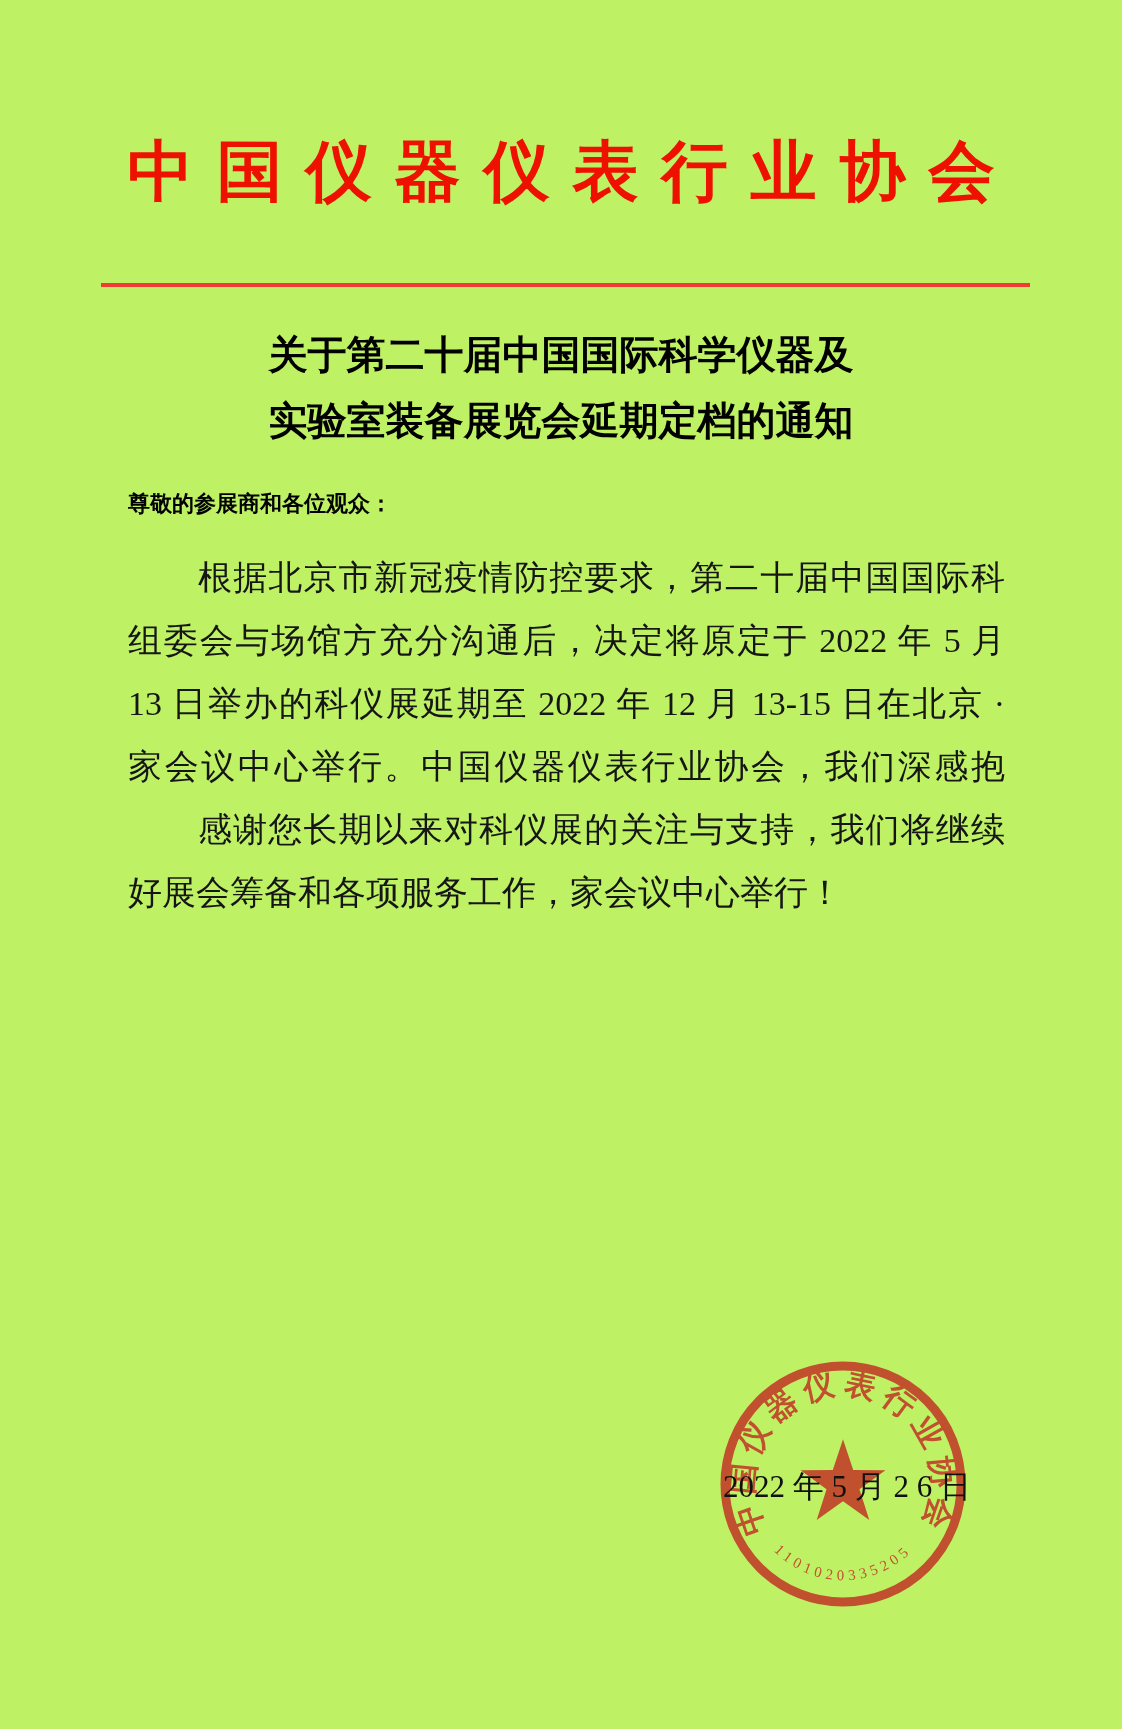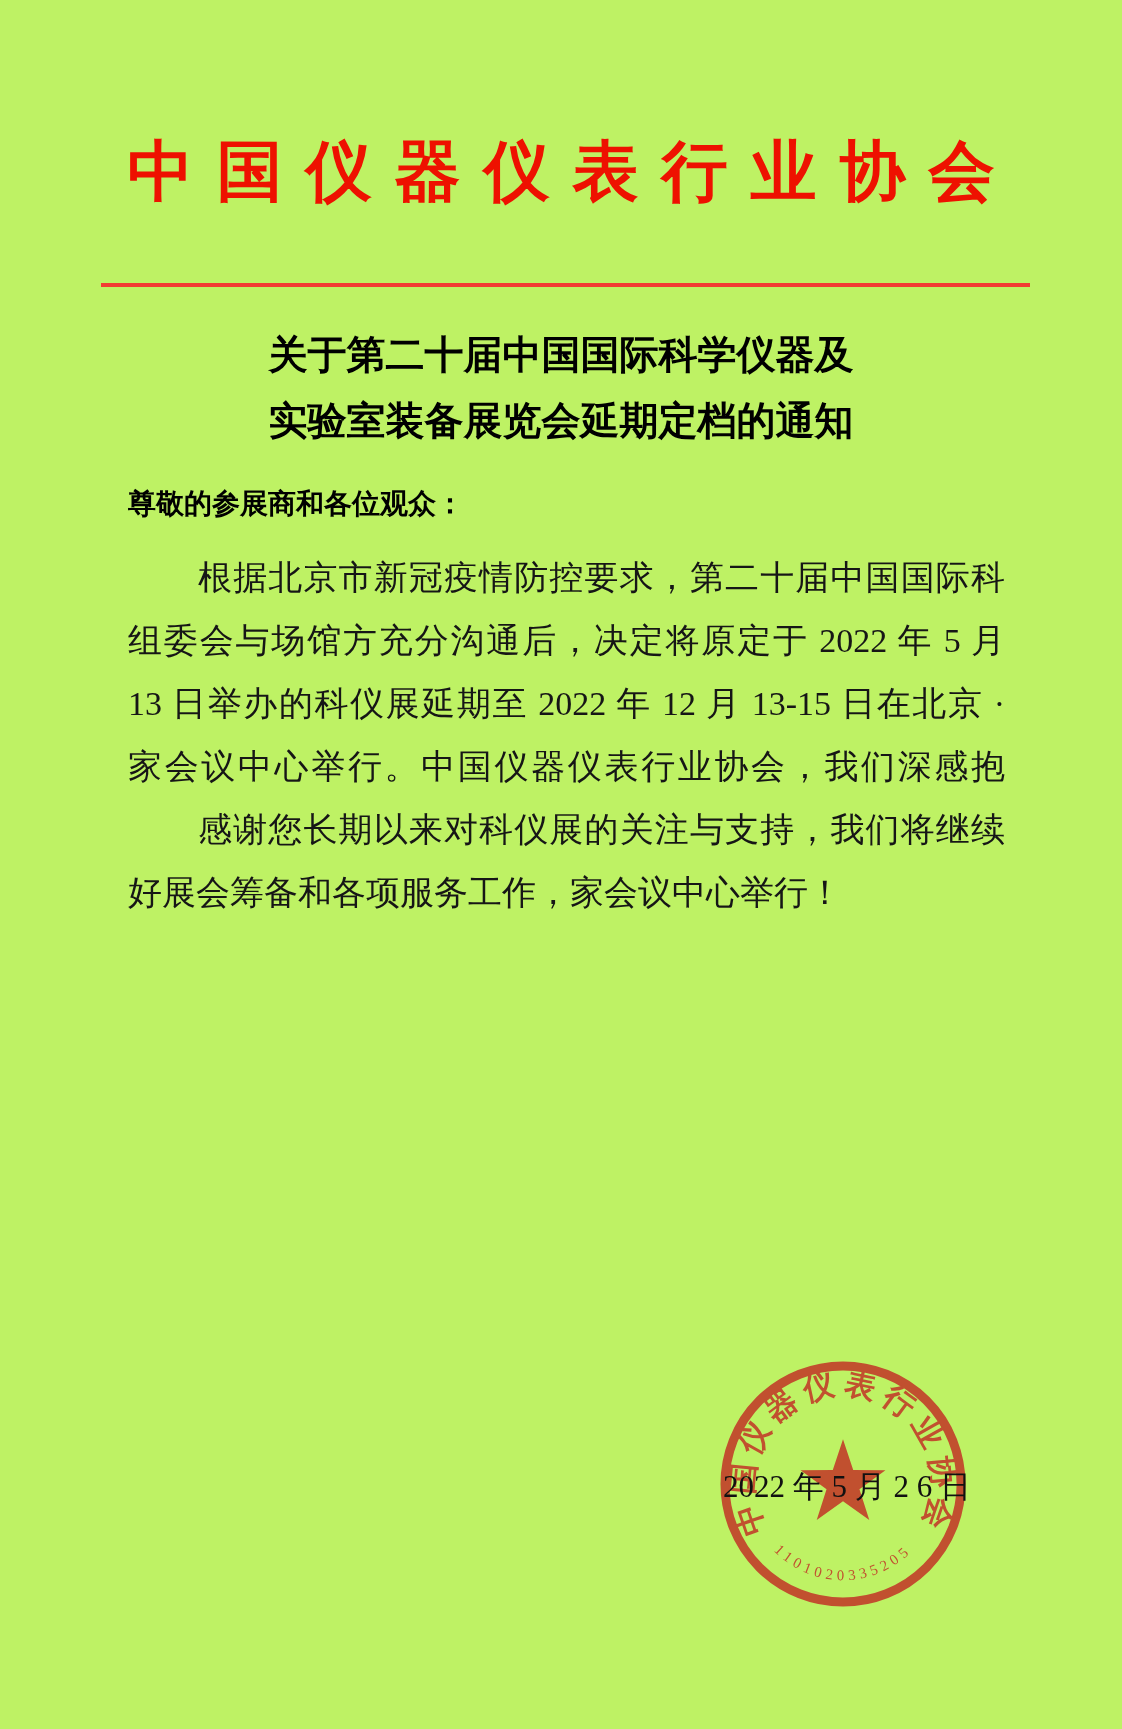--- a/index.html
+++ b/index.html
@@ -33,21 +33,21 @@
     position:absolute;top:322px;left:0;right:0;
     text-align:center;
     font-weight:bold;
     font-size:39px;line-height:66px;
     color:#000;
     white-space:nowrap;
   }
   
   .salutation{
     position:absolute;top:484px;left:128px;
-    font-size:28px;line-height:40px;
+    font-size:22px;line-height:40px;
     font-weight:bold;color:#000;
     white-space:nowrap;
   }
   
   .body-text{
     position:absolute;top:546px;left:128px;
     width:877px;
     font-size:34px;
   }
   .body-line{

